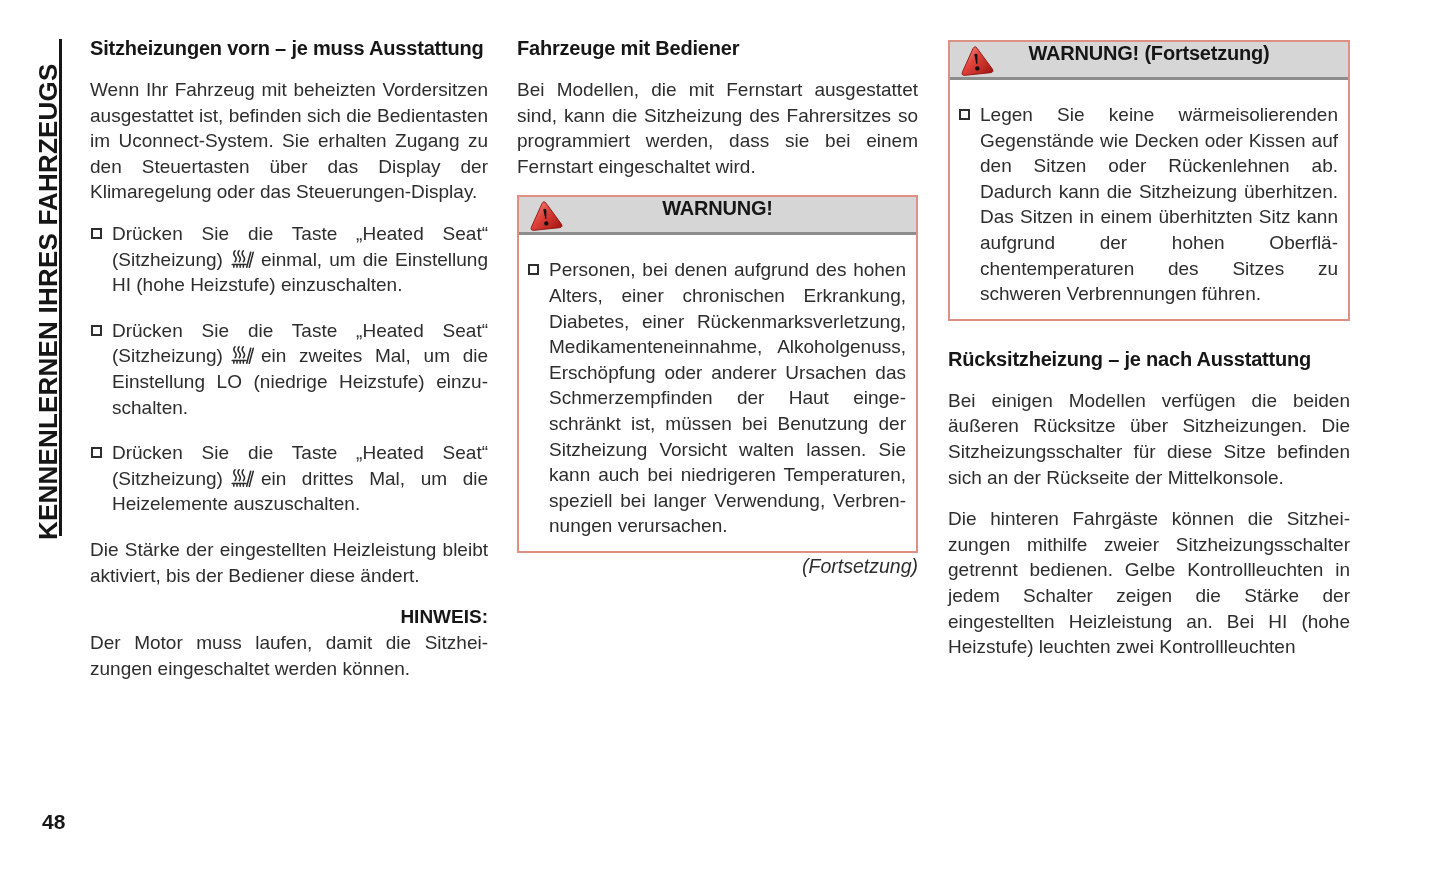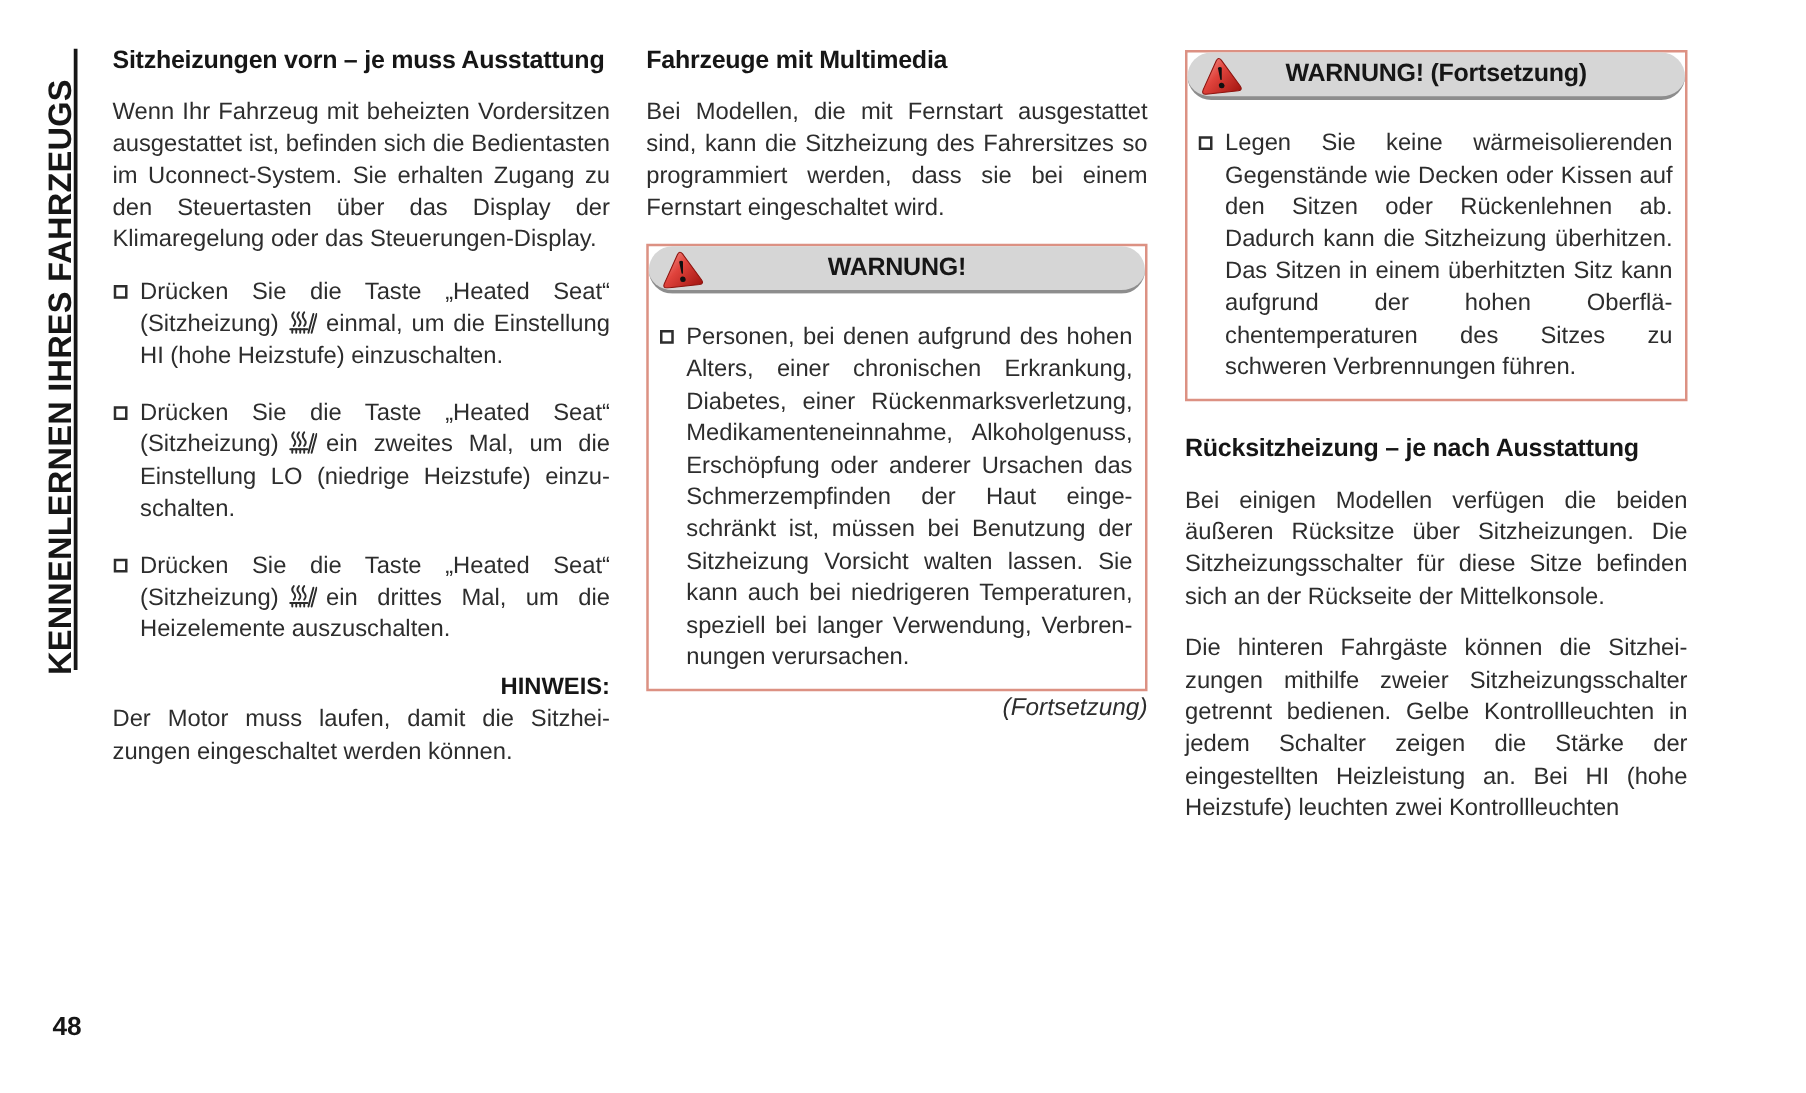--- a/index.html
+++ b/index.html
@@ -33,21 +33,21 @@
     margin:7px 10px 0 1px; flex:none; }
   .bullet-text{ flex:1; font-size:19px; line-height:25.6px; text-align:justify; hyphens:manual; }
 
   .seat-icon{ display:inline-block; vertical-align:-3px; margin:0 7px; }
 
   .note-heading{ font-size:19px; font-weight:bold; color:#161616; line-height:26px; margin-top:6px;text-align:right; }
   .note-text{ margin:0; }
 
   .warning-box{ border:2px solid #dc9183; background:#fff; margin:0 0 2px; }
   .warning-header{ position:relative; height:38px; background:#d6d6d6;
-    border-bottom:3px solid #8d8d8d; display:flex; align-items:center; justify-content:center;border-radius:19px; }
+    border-bottom:3px solid #8d8d8d; display:flex; justify-content:center; }
   .warning-tri{ position:absolute; left:9px; top:3px; }
   .warning-title{ font-size:20px; font-weight:bold; color:#161616; letter-spacing:-.2px; }
   .warning-body{ padding:22px 10px 6px 8px; }
   .warning-body .bullet-item{ margin:0 0 6px; }
 
   .continuation{ text-align:right; font-style:italic; font-size:19.5px;
     margin-top:2px; color:#2d2d2d; }
 
   .mt-heading{ margin-top:26px; }
   .hidden-defs{ position:absolute; width:0; height:0; overflow:hidden; }
@@ -110,27 +110,28 @@
           </svg><span>ein zweites Mal, um die Einstellung LO (niedrige Heizstufe) einzu­schalten.</span></span>
     </div>
 
     <div class="bullet-item">
       <span class="bullet-square"></span>
       <span class="bullet-text"><span>Drücken Sie die Taste „Heated Seat“ (Sitzheizung)</span><svg class="seat-icon" width="24" height="20">
             <use href="#seat-sym"></use>
           </svg><span>ein drittes Mal, um die Heizelemente auszuschalten.</span></span>
     </div>
 
+    <p class="para">Die Stärke der eingestellten Heizleistung bleibt aktiviert, bis der Bediener diese ändert.</p>
 
     <div class="note-heading">HINWEIS:</div>
     <p class="para note-text">Der Motor muss laufen, damit die Sitzhei­zungen eingeschaltet werden können.</p>
   </div>
 
   <div class="col col2">
-    <h2 class="section-heading">Fahrzeuge mit Multimedia</h2>
+    <h2 class="section-heading">Fahrzeuge mit Bediener</h2>
     <p class="para">Bei Modellen, die mit Fernstart ausgestattet sind, kann die Sitzheizung des Fahrersitzes so programmiert werden, dass sie bei einem Fernstart eingeschaltet wird.</p>
 
     <div class="warning-box">
       <div class="warning-header">
         <svg class="warning-tri" width="35" height="31">
             <use href="#warn-tri"></use>
           </svg>
         <span class="warning-title">WARNUNG!</span>
       </div>
       <div class="warning-body">

